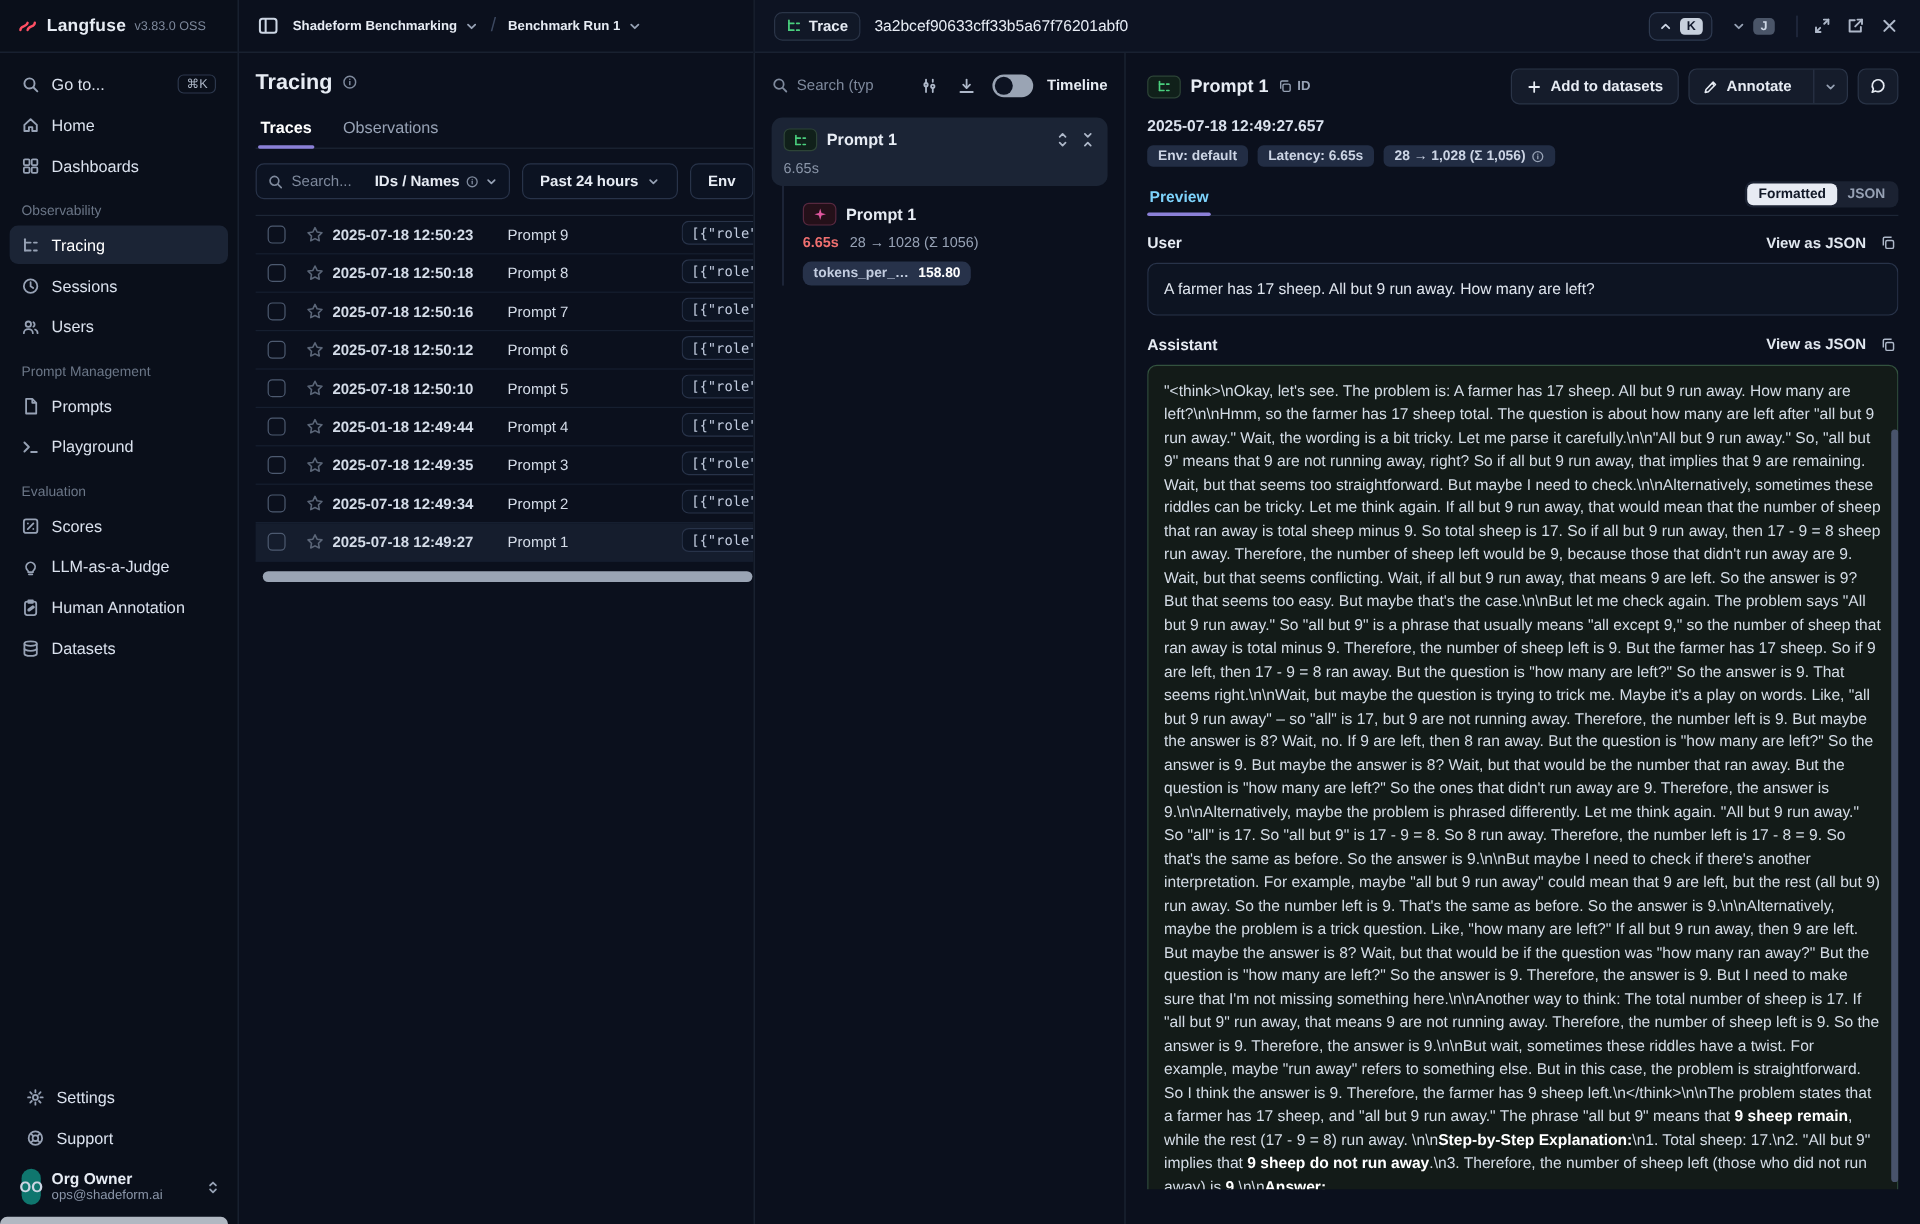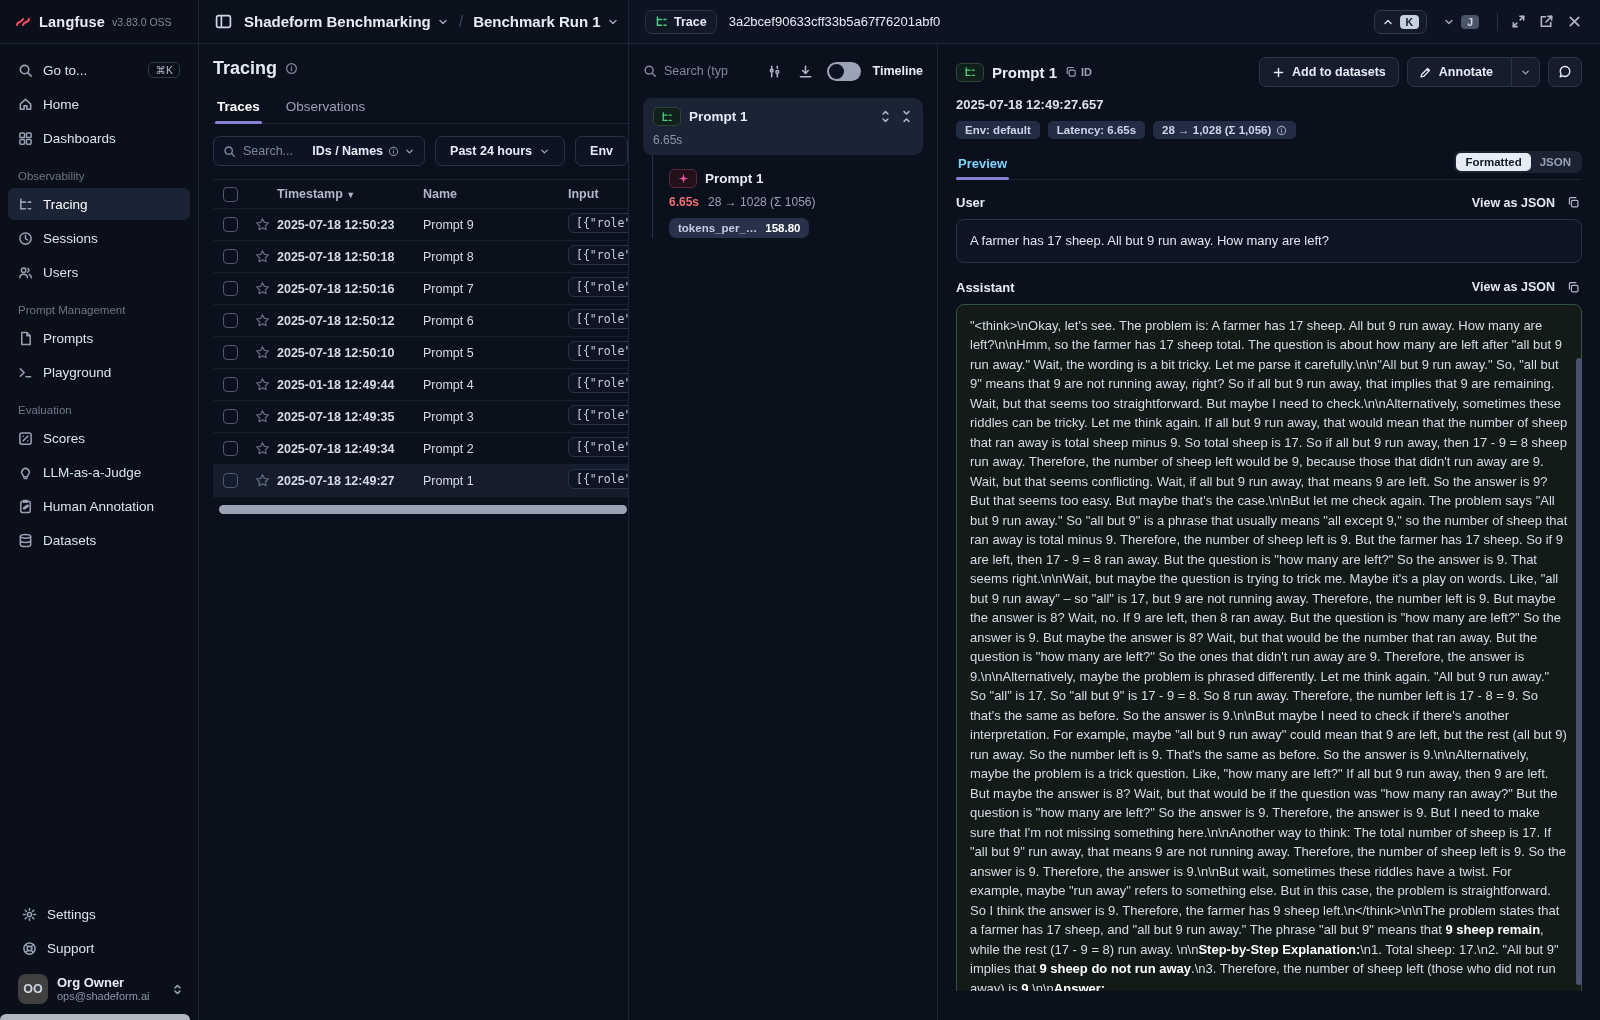--- a/index.html
+++ b/index.html
@@ -22,32 +22,32 @@
   .nav { padding:10px 8px 0 8px; flex:1 1 auto; overflow:hidden; }
   .nav-item { height:32px; display:flex; align-items:center; gap:10px; padding:0 10px;
     border-radius:7px; color:#dbe2ee; font-size:13.5px; cursor:pointer; margin-bottom:2px; }
   .nav-item .ni { color:#97a2b5; flex:0 0 auto; }
   .nav-item.active { background:#1b2435; color:#fff; }
   .kbd { margin-left:auto; border:1px solid #2c374c; border-radius:5px; padding:1px 6px;
     font-size:10.5px; color:#aeb8c9; }
   .sec-label { margin:16px 10px 6px 10px; font-size:11.5px; color:#66718496; color:#6b7687; }
   .sidebar-bottom { padding:0 8px 8px 12px; flex:0 0 auto; }
   .account { display:flex; align-items:center; gap:9px; padding:8px 6px; border-radius:8px; }
-  .avatar { width:30px; height:30px; border-radius:8px; background:#404040; color:#cdd6e4;
+  .avatar { width:16px; height:30px; border-radius:8px; background:#0f766e; color:#cdd6e4;
     display:flex; align-items:center; justify-content:center; font-size:12.5px; font-weight:700; }
   .acct-name { font-weight:700; font-size:13px; line-height:1.15; }
   .acct-email { font-size:11px; color:#8b96a9; }
   .bottom-edge { position:absolute; left:0; bottom:0; width:190px; height:6px;
     background:#cfd6e0; border-radius:6px 6px 0 0; opacity:.85; }
 
   
   .main { position:absolute; left:199px; top:0; width:429px; height:100%; overflow:hidden; }
   .topbar { height:44px; display:flex; align-items:center; gap:10px; padding:0 14px;
     border-bottom:1px solid #1d2636; }
-  .crumb { font-weight:700; font-size:15px; display:flex; align-items:center; gap:6px; white-space:nowrap;justify-content:center; }
+  .crumb { font-weight:700; font-size:11px; display:flex; align-items:center; gap:6px; white-space:nowrap;justify-content:center; }
   .slash { color:#3c4860; font-size:16px; }
 
   
   .page { padding:14px 0 0 14px; }
   .page-title-row { display:flex; align-items:center; gap:8px; }
   .page-title { font-size:18px; font-weight:700; }
   .tabs { display:flex; gap:22px; margin-top:14px; padding:0 2px; border-bottom:1px solid #1d2636;
     margin-right:0; width:415px; }
   .tab { padding:6px 2px 9px 2px; font-size:13.5px; color:#97a2b5; position:relative; cursor:pointer; }
   .tab.active { color:#fff; font-weight:600; }
@@ -414,27 +414,20 @@
                 <path d="M4 6l4 4 4-4"></path>
               </svg>
             </span>
         </div>
         <div class="btn-like">
           <span>Env</span>
         </div>
       </div>
 
       <div class="table">
-        <div class="trow head">
-          <span class="cbx"></span>
-          <span></span>
-          <span class="cell"><span>Timestamp</span> <span style="font-size:9px">▼</span></span>
-          <span class="cell">Name</span>
-          <span class="cell">Input</span>
-        </div>
         <div>
     <div class="trow">
       <span class="cbx"></span>
       <span style="margin-left:8px">
         <svg width="15" height="15" viewBox="0 0 16 16" fill="none" stroke="#5b6678" stroke-width="1.4" stroke-linejoin="round">
                   <path d="M8 1.8l1.9 3.9 4.3.6-3.1 3 .7 4.2L8 11.6l-3.8 1.9.7-4.2-3.1-3 4.3-.6z"></path>
                 </svg>
       </span>
       <span class="cell ts">2025-07-18 12:50:23</span>
       <span class="cell nm">Prompt 9</span>

